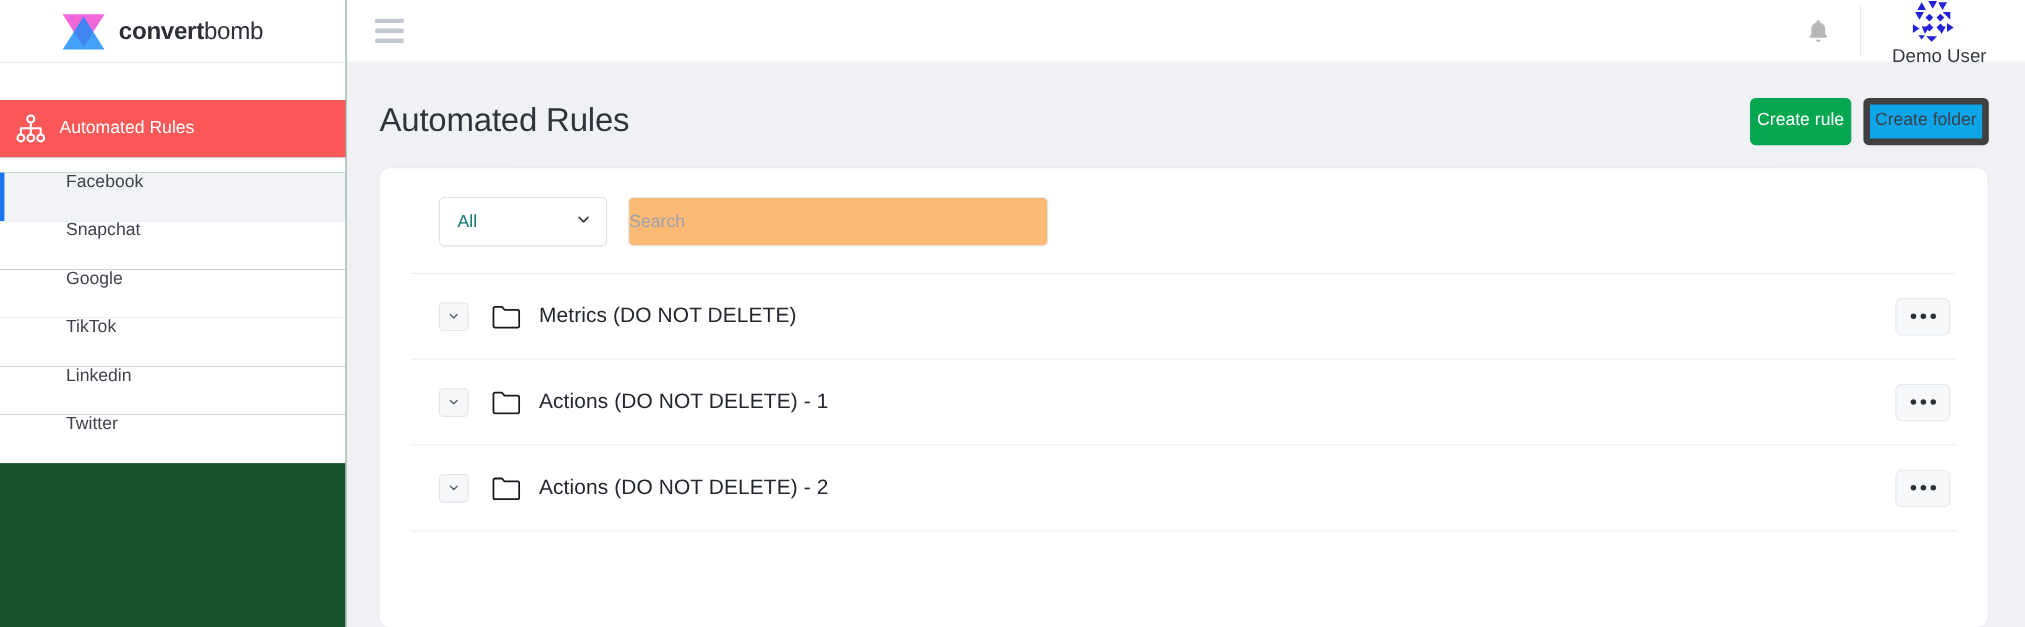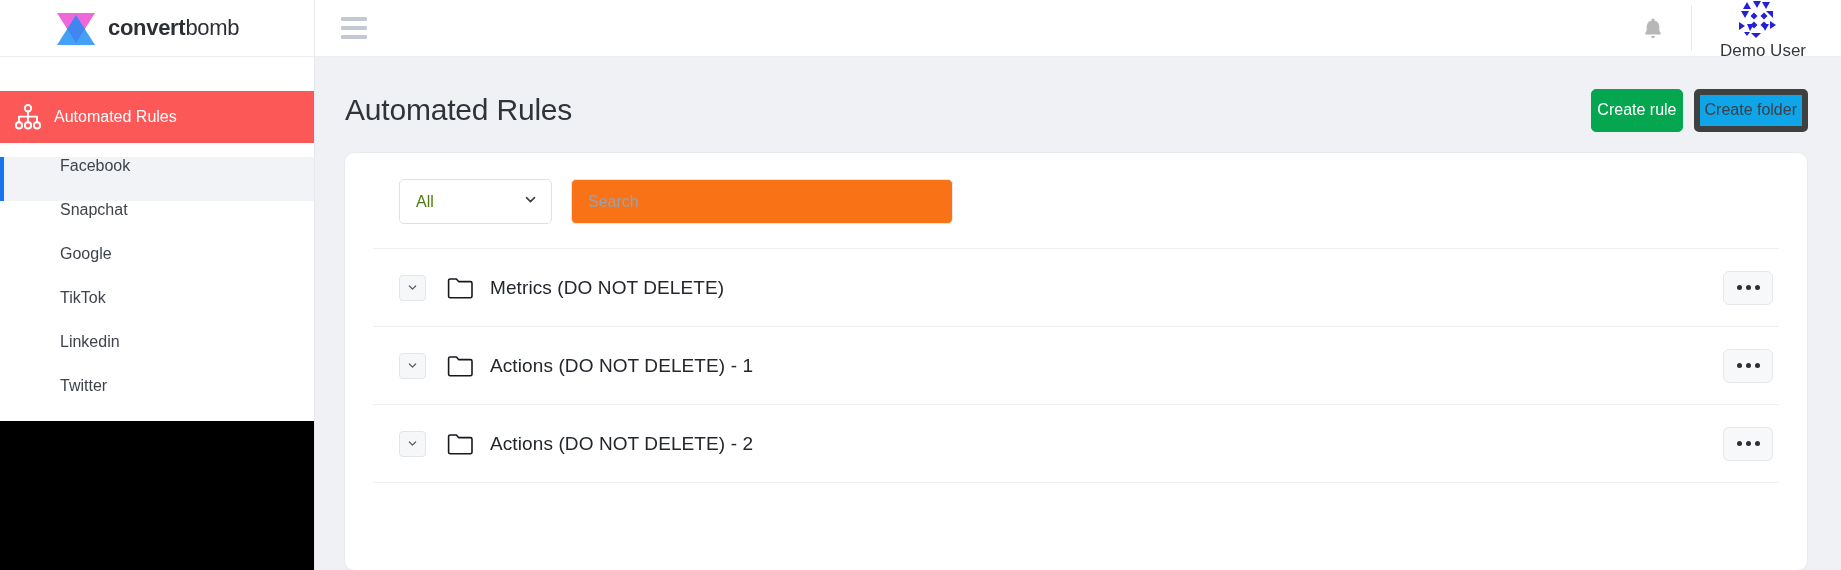--- a/index.html
+++ b/index.html
@@ -17,21 +17,21 @@
     height: 570px;
     display: flex;
     background: #f0f1f5;
   }
 
   
   .sidebar {
     width: 315px;
     min-width: 315px;
     height: 570px;
-    background: #000000;
+    background: #14532d;
     border-right: 1px solid #e6e8ec;
     position: relative;
     z-index: 5;
   }
 
   .brand {
     height: 57px;
     display: flex;
     align-items: center;
     padding-left: 57px;
@@ -236,33 +236,33 @@
   }
   .select-box {
     width: 153px;
     height: 45px;
     border: 1px solid #dde0e6;
     border-radius: 5px;
     display: flex;
     align-items: center;
     padding: 0 13px 0 16px;
     font-size: 16px;
-    color: #4d7c0f;
+    color: #0f766e;
     background: #fff;
     cursor: pointer;
     margin-right: 19px;
   }
   .select-box .sel-val { flex: 1; }
   .search-box {
     width: 382px;
     height: 45px;
     border: 1px solid #e3e6eb;
     border-radius: 5px;
-    background: #f97316;
-    padding: 0 16px;
+    background: #fdba74;
+    padding: 0 0;
     font-size: 16px;
     color: #30343c;
     font-family: "Liberation Sans", sans-serif;
   }
   .search-box::placeholder { color: #9aa1ad; }
 
   .row {
     display: flex;
     align-items: center;
     height: 78px;

